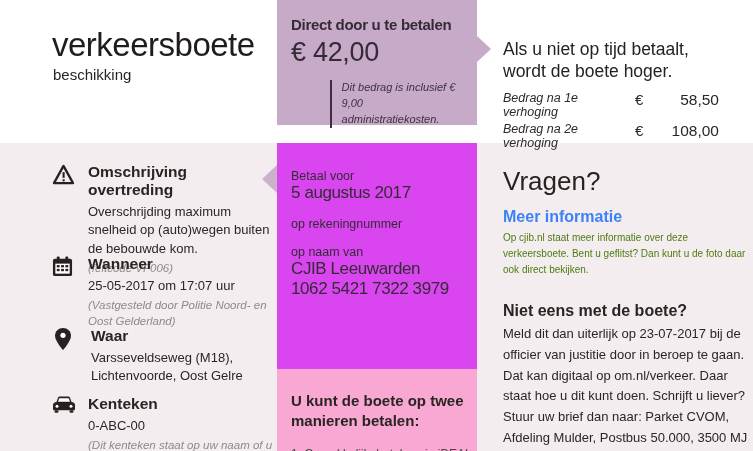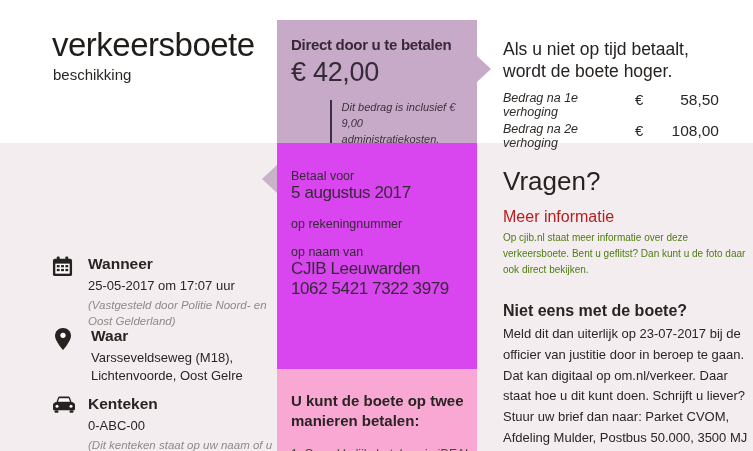--- a/index.html
+++ b/index.html
@@ -9,21 +9,21 @@
     font-family:"Liberation Sans","DejaVu Sans",sans-serif;
     color:#2a2623;
   }
   .pink-band{position:absolute;left:0;top:143px;width:753px;height:308px;background:#f3edf0;}
 
   
   .doc-title{position:absolute;left:52px;top:26px;font-size:33px;letter-spacing:-0.5px;color:#1f1c1a;}
   .doc-subtitle{position:absolute;left:53px;top:66px;font-size:15px;color:#2a2623;}
 
   
-  .pay-box{position:absolute;left:277px;top:20px;width:200px;height:125px;background:#c6aac7;}
+  .pay-box{position:absolute;left:277px;top:0;width:200px;height:125px;background:#c6aac7;}
   .pay-box .arrow-right{position:absolute;left:200px;top:36px;width:0;height:0;
     border-top:13px solid transparent;border-bottom:13px solid transparent;border-left:14px solid #c6aac7;}
   .pay-box-inner{padding:16px 14px 0 14px;color:#352a36;}
   .pay-box-heading{font-size:15px;font-weight:bold;letter-spacing:-0.3px;white-space:nowrap;}
   .pay-box-amount{font-size:27px;margin-top:4px;letter-spacing:-0.3px;}
   .pay-box-note{display:flex;margin-top:12px;padding-left:39px;}
   .note-bar{width:2px;background:#3d2f3f;margin-right:10px;}
   .note-text{font-size:11px;font-style:italic;line-height:1.45;width:156px;color:#3d3040;}
 
   .pay-details{position:absolute;left:277px;top:143px;width:200px;height:226px;background:#d946ef;}
@@ -50,21 +50,21 @@
   
   .sec{position:absolute;left:52px;display:flex;width:226px;}
   .sec-icon{width:36px;flex:0 0 36px;padding-top:1px;}
   .sec-text{width:188px;}
   .sec-heading{font-size:15.5px;font-weight:bold;color:#292521;}
   .sec-body{font-size:13px;line-height:1.42;margin-top:4px;color:#2a2623;}
   .sec-note{font-size:11.5px;font-style:italic;line-height:1.35;margin-top:3px;color:#8d8a87;}
 
   
   .questions-heading{position:absolute;left:503px;top:166px;font-size:26px;color:#272320;}
-  .info-heading{position:absolute;left:503px;top:208px;font-size:16px;font-weight:normal;color:#b91c1c;}
+  .info-heading{position:absolute;left:503px;top:208px;font-size:16px;font-weight:bold;color:#3b82f6;}
   .info-body{position:absolute;left:503px;top:230px;width:248px;font-size:10px;line-height:1.6;color:#4d7c0f;}
   .appeal-heading{position:absolute;left:503px;top:302px;font-size:16px;font-weight:bold;color:#292521;}
   .appeal-body{position:absolute;left:503px;top:324px;width:250px;font-size:13px;line-height:1.6;color:#2a2623;}
 
   svg{display:block;}
 </style>
 </head>
 <body>
 
 <div class="page">
@@ -111,20 +111,34 @@
       <div class="pd-value">CJIB Leeuwarden</div>
       <div class="pd-value">1062 5421 7322 3979</div>
     </div>
   </div>
 
   <div class="pay-methods">
     <div class="pay-methods-heading">U kunt de boete op twee manieren betalen:</div>
     <div class="pay-methods-clip">1.    Gemakkelijk: betalen via iDEAL</div>
   </div>
 
+  <div class="sec" style="top:163px">
+    <div class="sec-icon">
+      <svg width="23" height="21" viewBox="0 0 24 22">
+        <path d="M12 2 L22 20 L2 20 Z" fill="none" stroke="#26221f" stroke-width="2.4" stroke-linejoin="round"></path>
+        <rect x="11" y="8.5" width="2.2" height="6" fill="#26221f"></rect>
+        <rect x="11" y="16" width="2.2" height="2.2" fill="#26221f"></rect>
+      </svg>
+    </div>
+    <div class="sec-text">
+      <div class="sec-heading">Omschrijving overtreding</div>
+      <div class="sec-body">Overschrijding maximum snelheid op (auto)wegen buiten de bebouwde kom.</div>
+      <div class="sec-note">(feitcode VF006)</div>
+    </div>
+  </div>
 
   <div class="sec" style="top:255px">
     <div class="sec-icon">
       <svg width="21" height="21" viewBox="0 0 22 22">
         <rect x="1" y="3" width="20" height="18" rx="2" fill="#26221f"></rect>
         <rect x="5" y="0.5" width="3" height="5" rx="1" fill="#26221f"></rect>
         <rect x="14" y="0.5" width="3" height="5" rx="1" fill="#26221f"></rect>
         <rect x="3.5" y="8" width="15" height="10.5" fill="#ffffff"></rect>
         <g fill="#26221f">
           <rect x="5" y="9.5" width="3" height="2.4"></rect>

